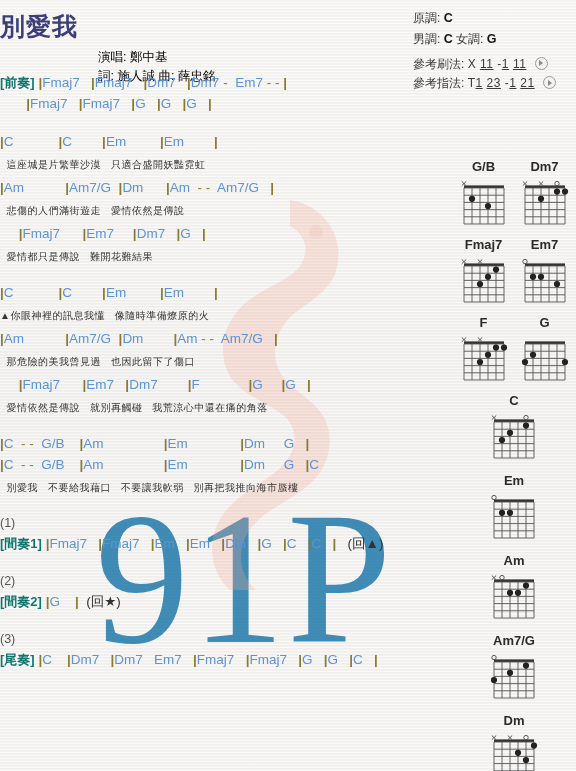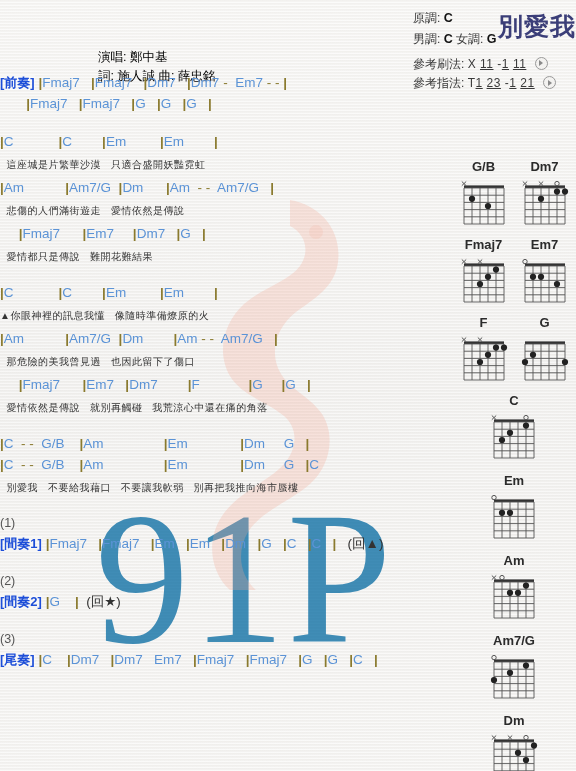--- a/index.html
+++ b/index.html
@@ -42,21 +42,21 @@
     text-shadow:1px 1px 0 rgba(255,255,255,.6);
   }
   #wm-bottom-en{
     font-size:21px;font-weight:bold;color:#f0a06e;
     letter-spacing:1px;margin-top:-2px;
     font-family:"Liberation Serif",serif;
   }
   
   #page-title{
     position:absolute;left:0;right:0;top:10px;
-    text-align:right;
+    text-align:left;
     font-size:25px;font-weight:bold;color:#3b3e78;
     letter-spacing:1px;
   }
   #credits{
     position:absolute;left:52px;top:48px;
     font-size:12.5px;color:#000000;line-height:1.55;margin-left:46px;
   }
   #credits div{white-space:nowrap;}
   #key-block{
     position:absolute;left:413px;top:8px;
@@ -88,21 +88,21 @@
     height:21px;line-height:21px;
   }
   .chordline .bar{color:#8a7a2e;font-weight:bold;}
   .chordline .dash{color:#8a7a2e;}
   .lyricline{
     color:#333;
     font-size:10px;height:25px;line-height:25px;
     letter-spacing:.5px;
   }
   .sectag{
-    color:#1d4ed8;font-weight:bold;font-size:13px;
+    color:#0f766e;font-weight:bold;font-size:13px;
     background:rgba(255,255,255,.35);
   }
   .num-label{color:#555;font-size:12.5px;height:20px;line-height:20px;}
   .spacer{height:13px;}
   .spacer-lg{height:17px;}
   .ret{color:#333;}
   
   #chord-panel{
     position:absolute;left:452px;top:160px;width:124px;
   }

